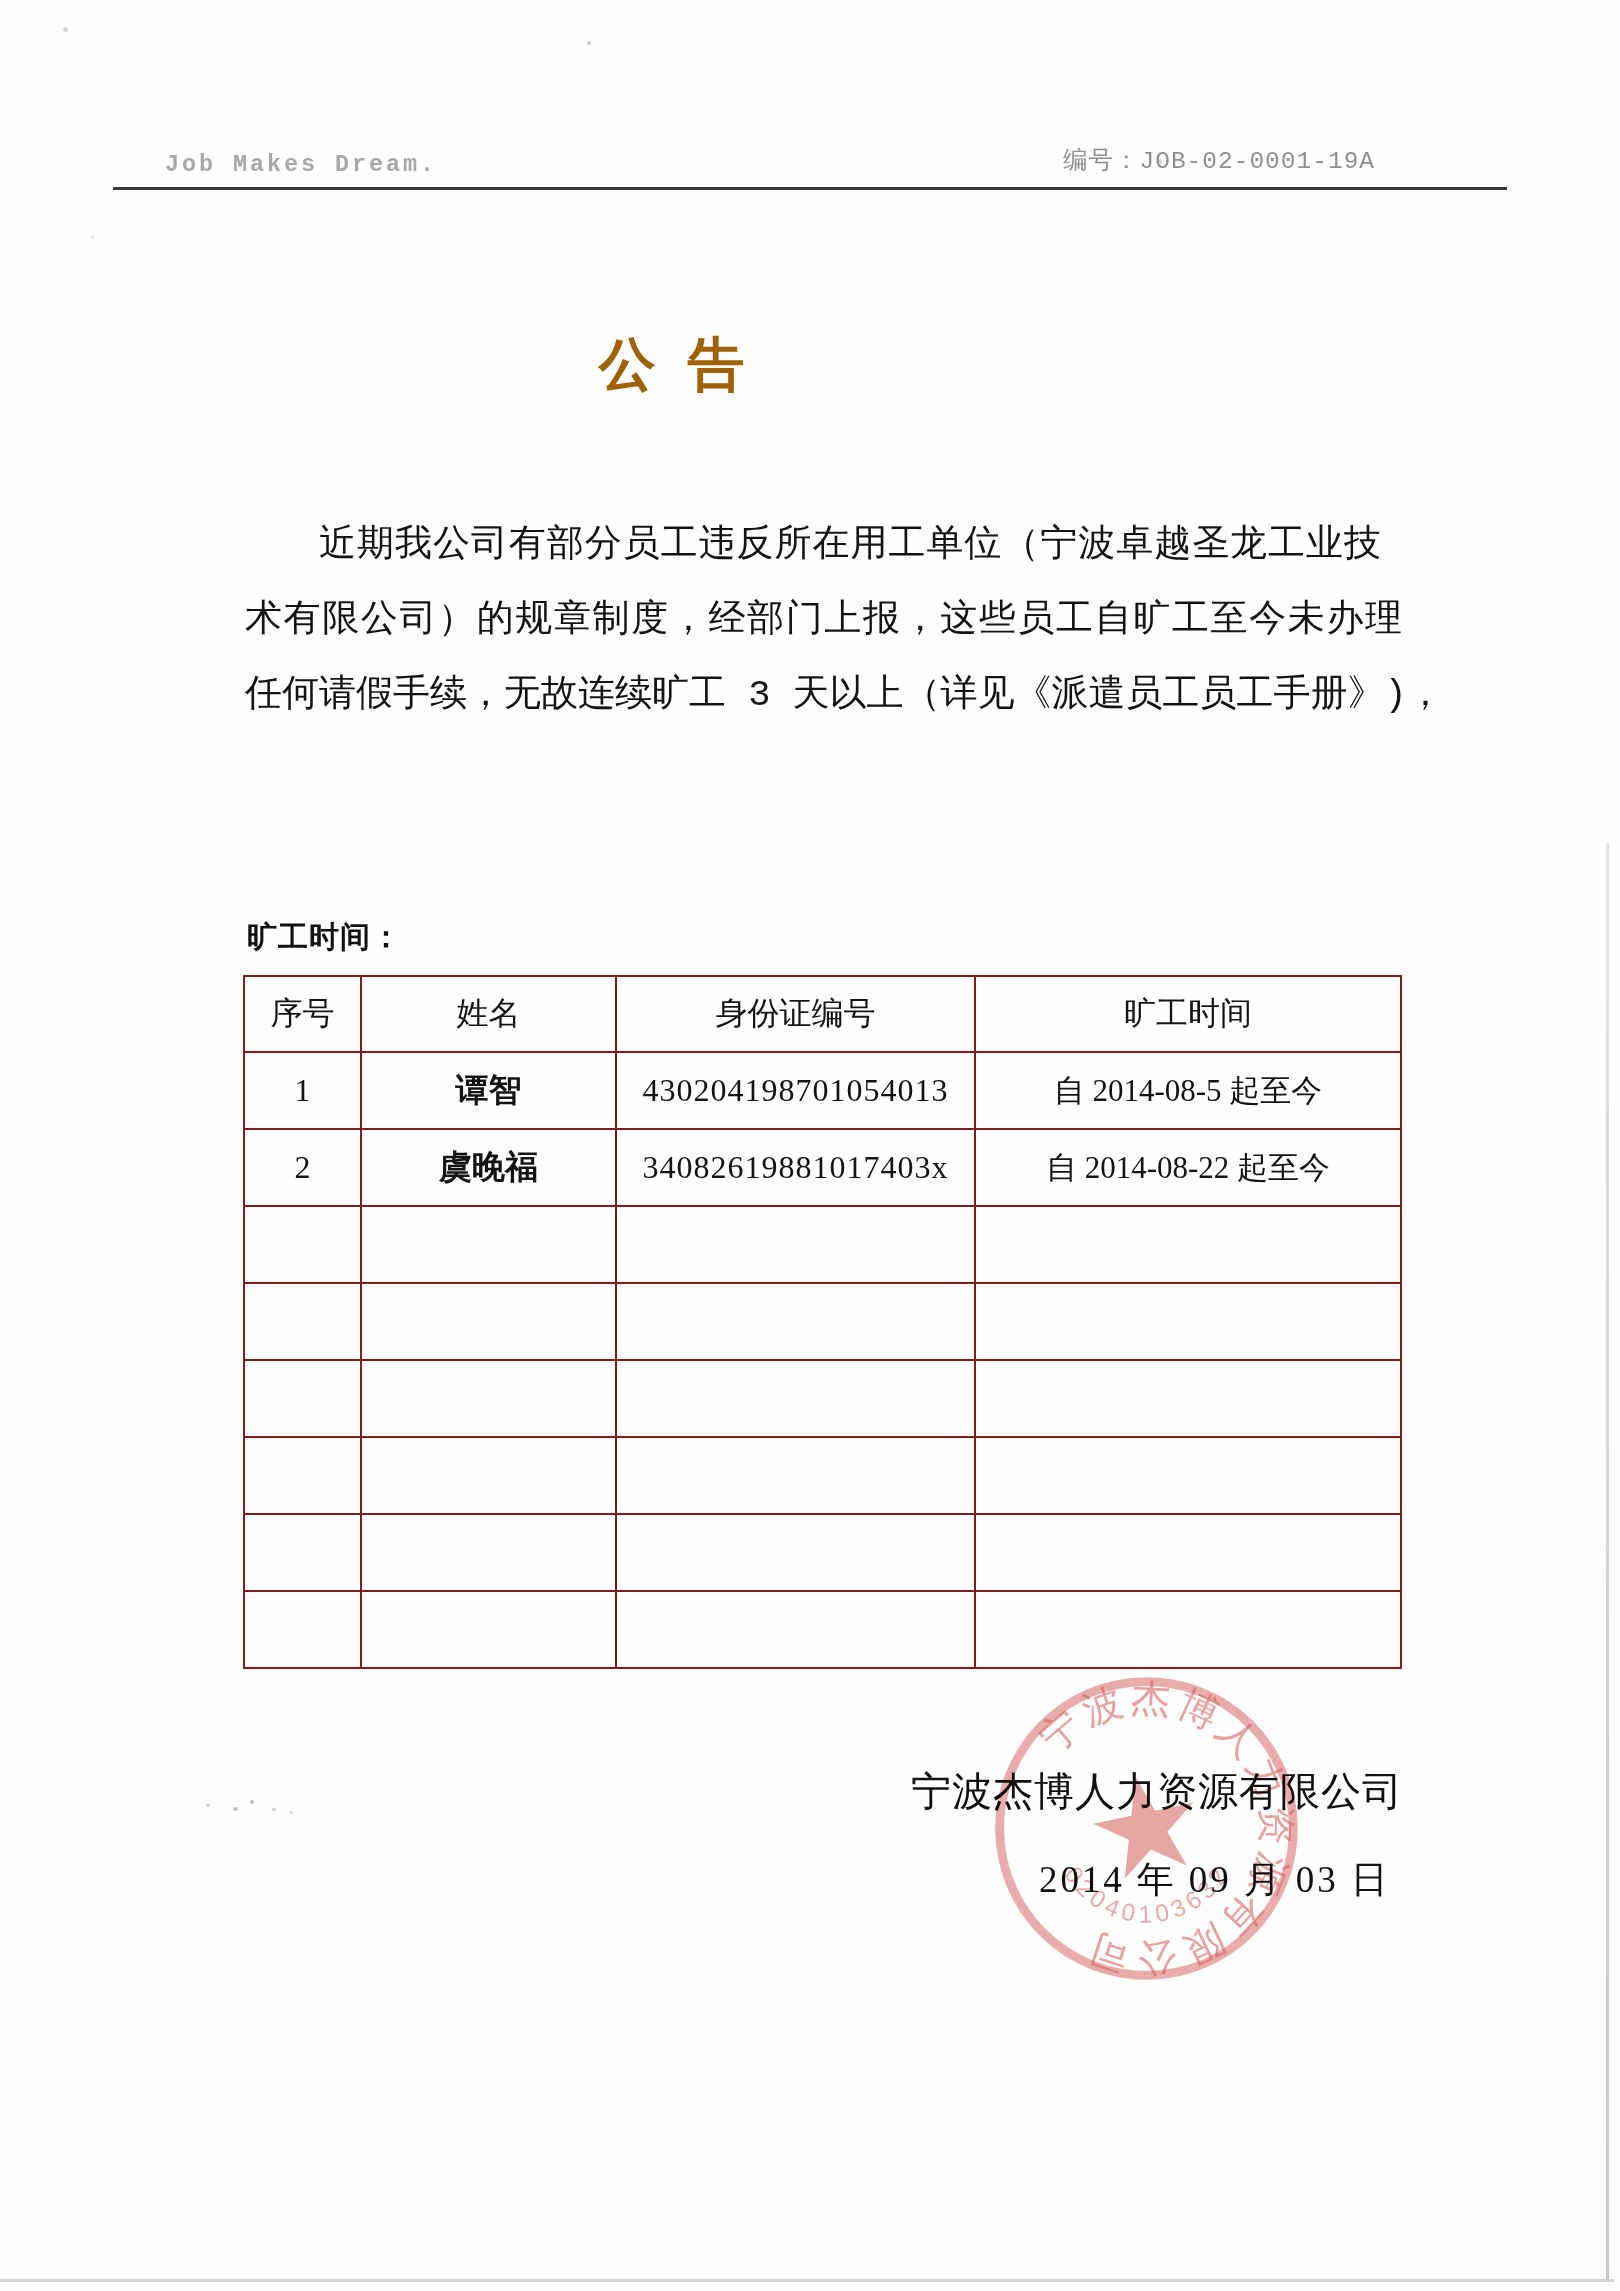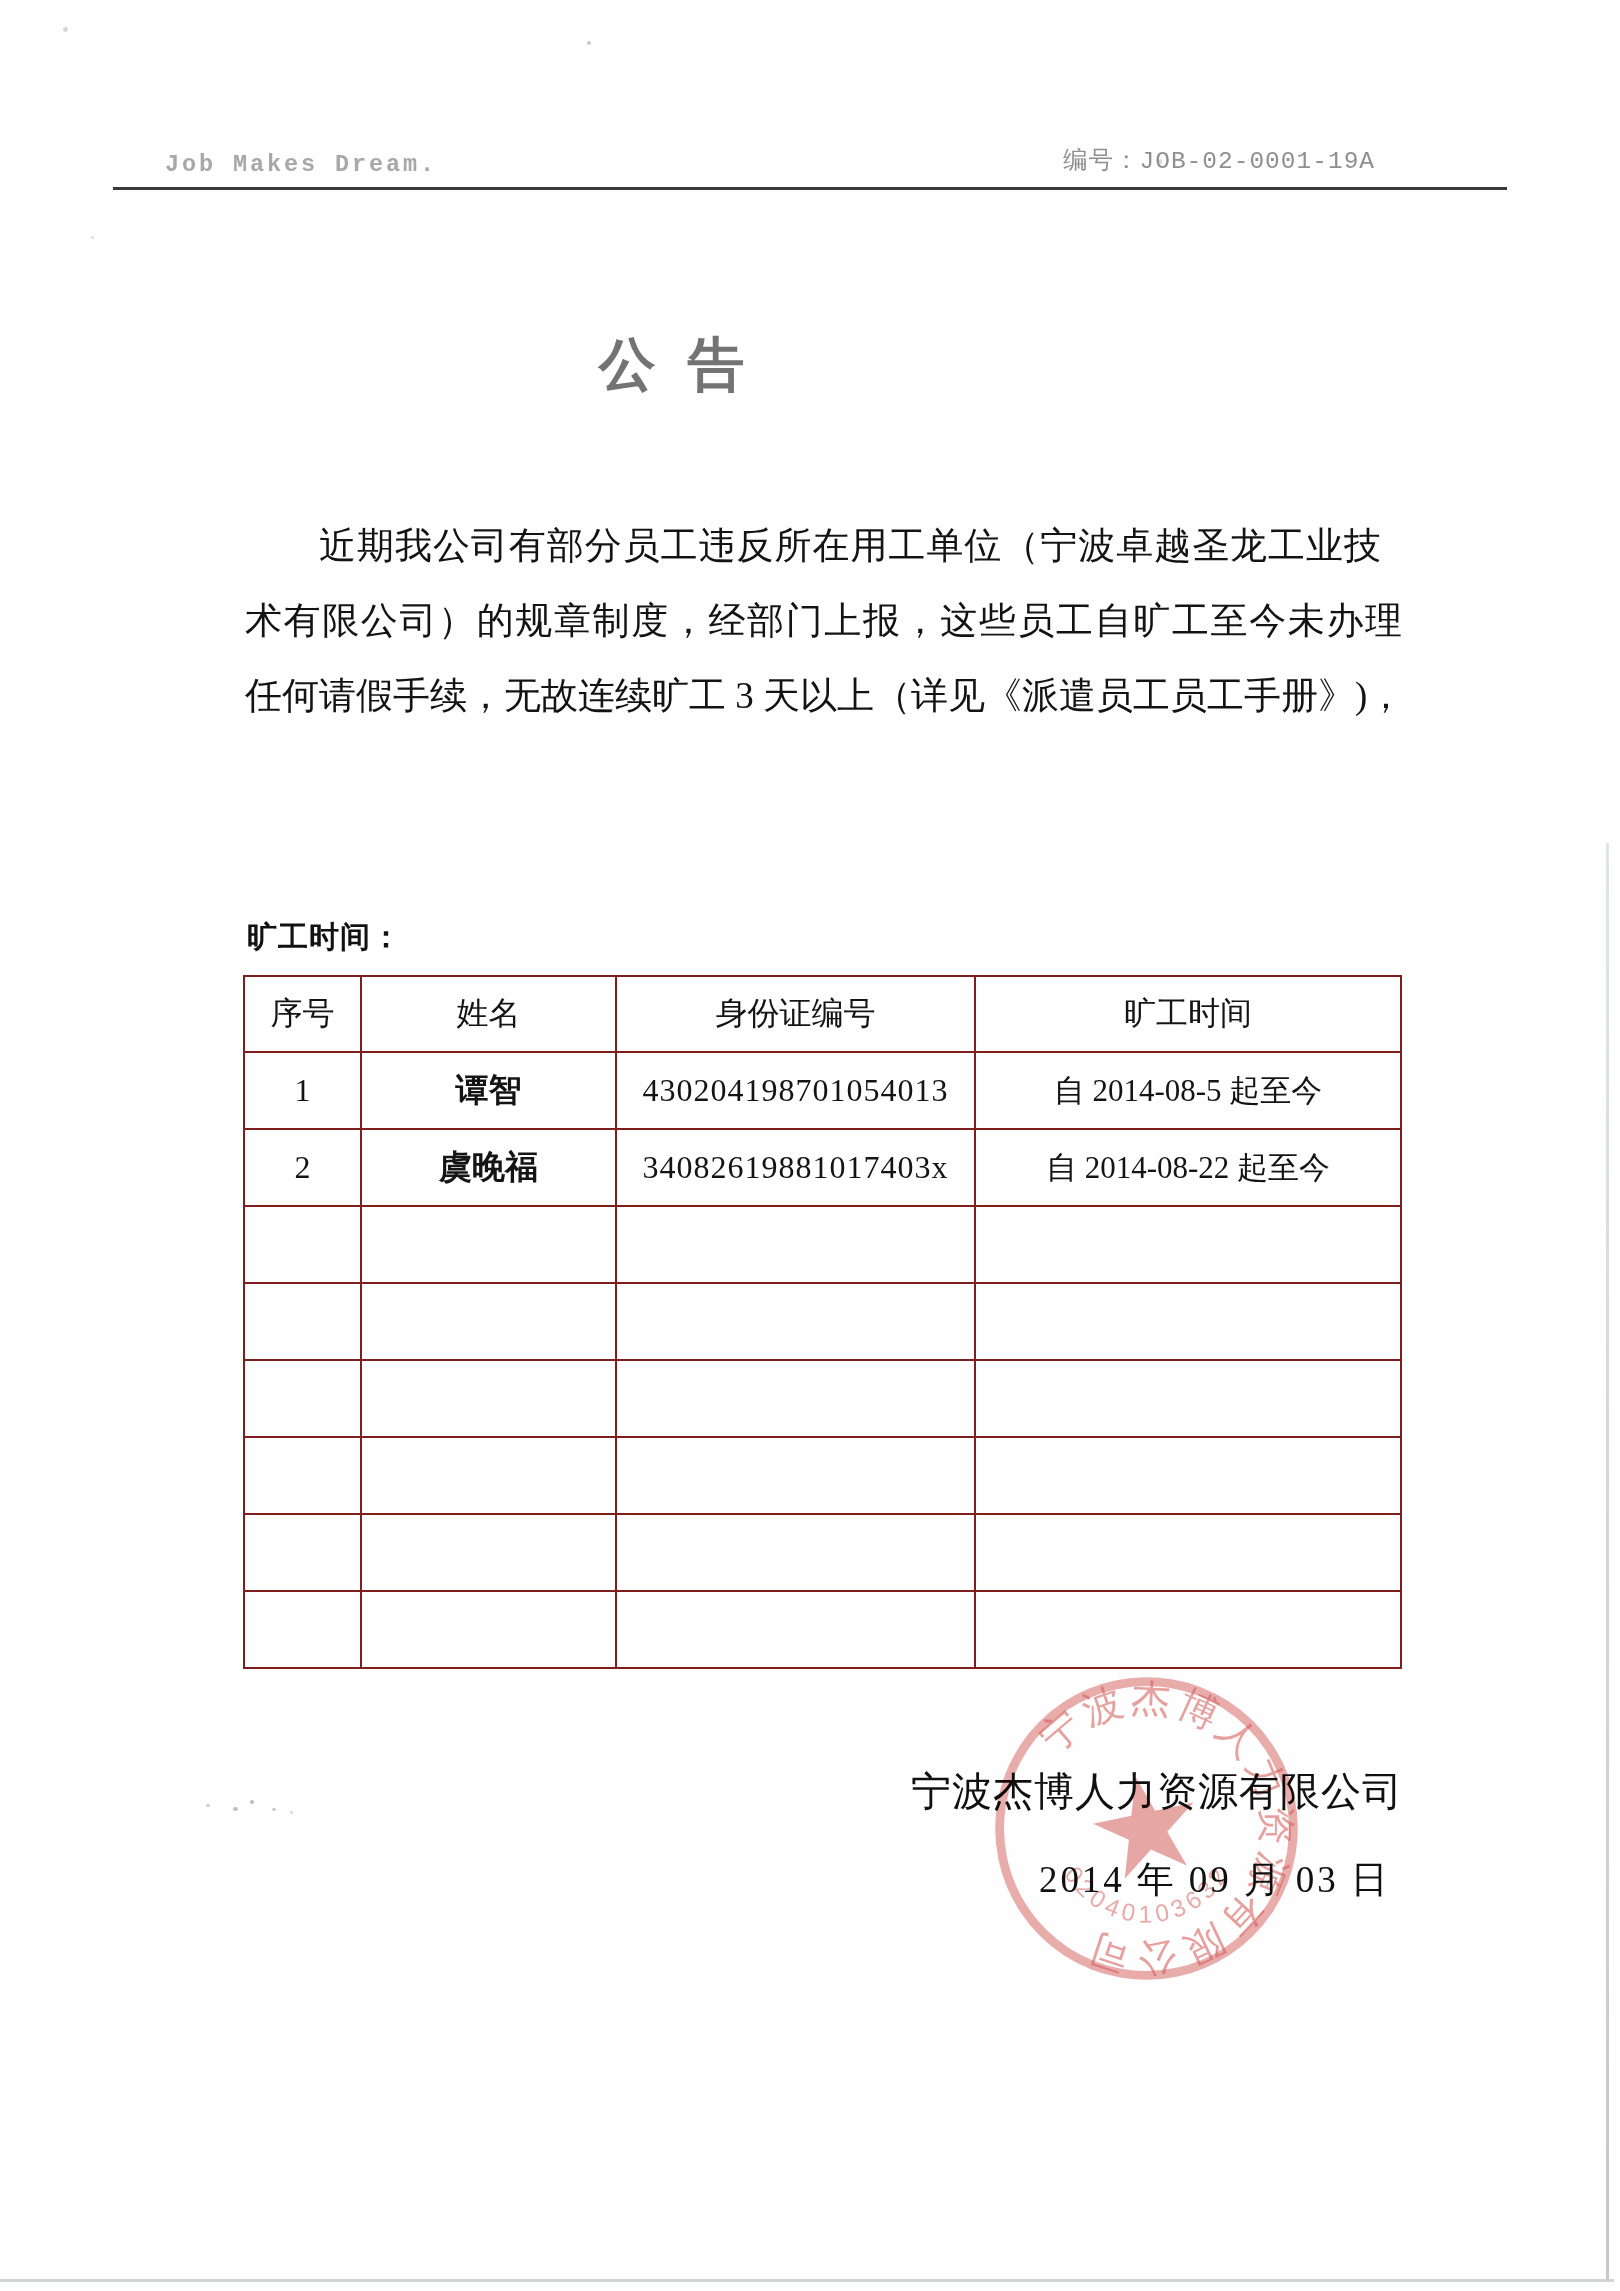--- a/index.html
+++ b/index.html
@@ -17,25 +17,25 @@
   }
   .docno{
     left:1063px;top:143px;font-size:24.5px;color:#8f8f8f;
     font-family:"Liberation Mono","DejaVu Sans Mono",monospace;letter-spacing:1px;
   }
   .rule{left:113px;top:187px;width:1394px;height:2.9px;background:#3a3a3a;}
 
   
   .title{
     left:0;top:327px;width:1352px;text-align:center;
-    font-size:57px;font-weight:bold;letter-spacing:8.8px;color:#737373;
+    font-size:57px;font-weight:bold;letter-spacing:8.8px;color:#a16207;
   }
 
   
-  .body-block{left:245px;top:508px;width:1157px;}
+  .body-block{left:245px;top:508px;width:1157px;font-family:Liberation Mono, monospace;}
   .body-line{
     height:75px;line-height:75px;font-size:37px;color:#131313;
     text-align:justify;text-align-last:justify;white-space:nowrap;
   }
   .body-line.indent{padding-left:74px;width:1062px;}
   .body-line.last{text-align-last:left;}
 
   
   .list-label{
     left:247px;top:917px;font-size:30px;font-weight:bold;color:#111;

